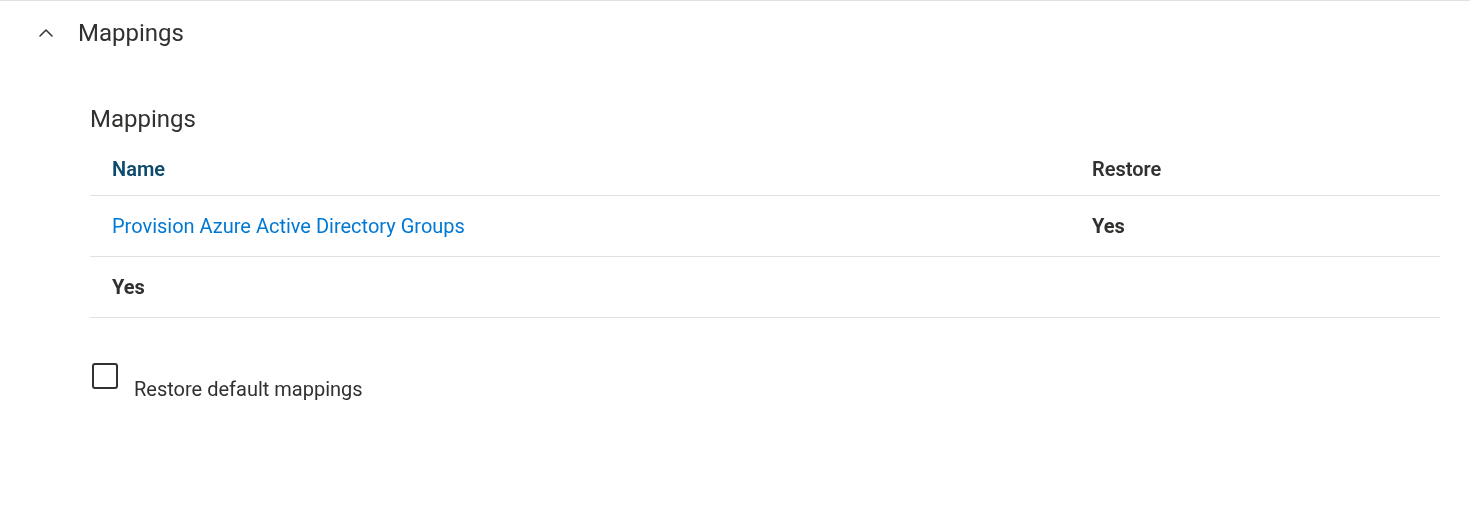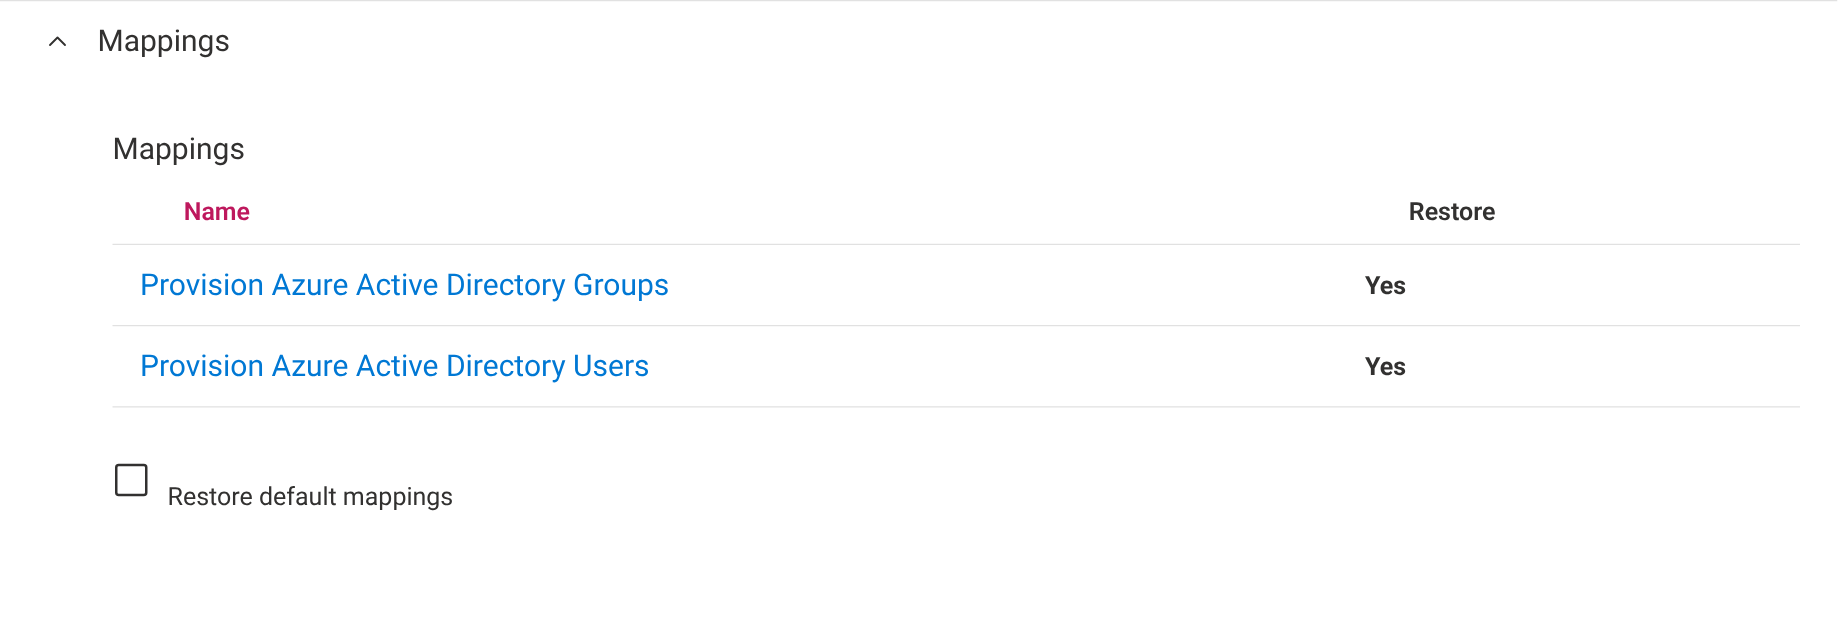--- a/index.html
+++ b/index.html
@@ -61,42 +61,41 @@
     }
     .table-header {
       display: flex;
       border-bottom: 1px solid #e1e1e1;
       padding: 10px 0 14px 22px;
     }
     .col-name {
       flex: 0 0 980px;
       font-size: 20px;
       font-weight: 600;
-      color: #be185d;
-      margin-left: 35px;
+      color: #0c4a6e;
     }
     .col-enabled {
       flex: 1;
       font-size: 20px;
       font-weight: 600;
       color: #323130;
     }
     .table-row {
       display: flex;
       border-bottom: 1px solid #e1e1e1;
       padding: 18px 0 18px 22px;
       align-items: center;
     }
     .cell-name {
       flex: 0 0 980px;
     }
     .cell-name a {
       color: #0078d4;
       text-decoration: none;
-      font-size: 24px;
+      font-size: 20px;
       font-weight: 400;
       cursor: pointer;
     }
     .cell-enabled {
       flex: 1;
       font-size: 20px;
       font-weight: 700;
       color: #323130;
     }
     .restore-row {
@@ -145,23 +144,20 @@
     </div>
 
     <div class="table-row">
       <div class="cell-name">
         <a>Provision Azure Active Directory Groups</a>
       </div>
       <div class="cell-enabled">Yes</div>
     </div>
 
     <div class="table-row">
-      <div class="cell-name">
-        <a>Provision Azure Active Directory Users</a>
-      </div>
       <div class="cell-enabled">Yes</div>
     </div>
   </div>
 
   <div class="restore-row">
     <span class="checkbox" role="checkbox" aria-checked="false"></span>
     <span class="restore-label">Restore default mappings</span>
   </div>
 </div>
 

